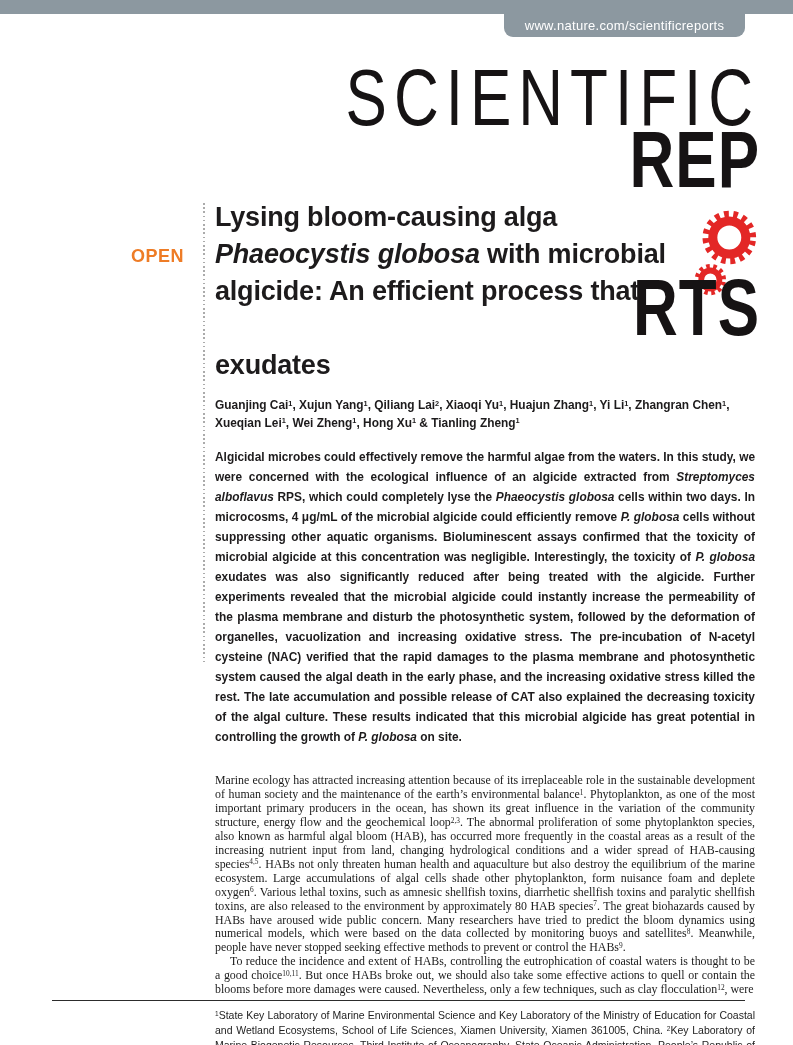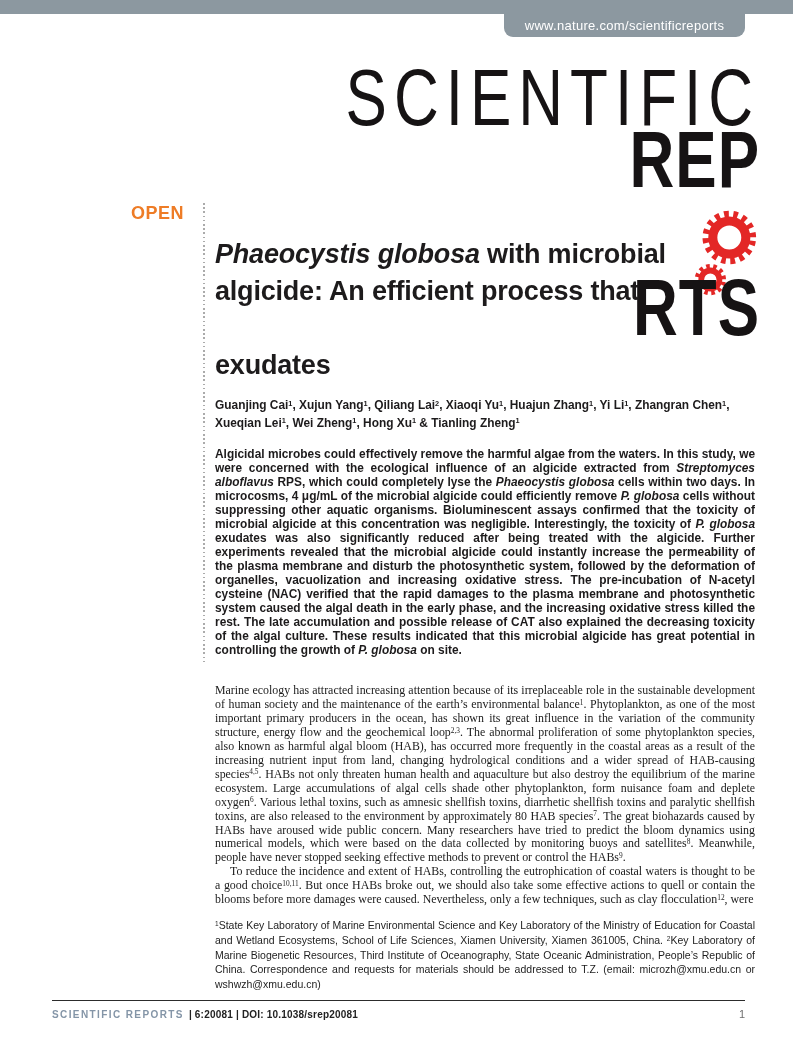--- a/index.html
+++ b/index.html
@@ -37,35 +37,36 @@
     font-weight:800;font-size:62px;line-height:1;letter-spacing:1px;
     transform:scaleY(1.28);transform-origin:bottom;
   }
   .m-space{width:18px;}
   .gear-wrap{width:66px;height:108px;margin:0 1px -22px 1px;flex:0 0 auto;}
   
   .left-col{position:absolute;left:52px;top:203px;width:144px;text-align:right;}
   .open-badge{
     color:var(--open_orange);font-weight:700;font-size:18px;letter-spacing:.5px;
     padding-right:12px;
+    margin-top:43px;
   }
   .dates{margin-top:96px;font-size:10.5px;color:#3a3a3a;line-height:22px;padding-right:7px;}
   .date-row span{white-space:nowrap;}
   .dotted-divider{
     position:absolute;left:203px;top:203px;height:462px;width:2px;
     background:repeating-linear-gradient(to bottom,#ababab 0 1.6px,transparent 1.6px 4.2px);
   }
   
   .main-col{position:absolute;left:215px;top:199px;width:540px;}
   .article-title{
     font-size:27px;line-height:37px;font-weight:700;letter-spacing:-.2px;color:var(--ink);
   }
   .authors{margin-top:13px;font-size:11.9px;font-weight:700;line-height:17.5px;}
   .abstract{
-    margin-top:15px;font-size:11.9px;font-weight:700;line-height:14px;
+    margin-top:15px;font-size:11.9px;font-weight:700;line-height:20px;
     text-align:justify;
   }
   .body-text{
     margin-top:27px;font-family:"Liberation Serif",serif;font-size:11.9px;
     line-height:13.95px;text-align:justify;color:#1a1a1a;
   }
   .body-text p{margin:0;}
   .body-text p.indented{text-indent:15px;}
   .footnote{
     margin-top:11px;font-size:10.5px;line-height:14.7px;text-align:justify;color:#1d1d1d;
@@ -108,30 +109,25 @@
     <span class="m-bold">RTS</span>
   </div>
 
   <aside class="left-col">
     <div class="open-badge">OPEN</div>
   </aside>
 
   <div class="dotted-divider"></div>
 
   <main class="main-col">
-    <h1 class="article-title"><br><span style="font-style: italic;">Phaeocystis globosa</span><span> with microbial</span><br><span>algicide: An efficient process that</span><br><br><span>exudates</span></h1>
+    <h1 class="article-title"><span>Lysing bloom-causing alga</span><br><span style="font-style: italic;">Phaeocystis globosa</span><span> with microbial</span><br><span>algicide: An efficient process that</span><br><br><span>exudates</span></h1>
     <div class="authors"><span>Guanjing Cai</span><sup>1</sup><span>, Xujun Yang</span><sup>1</sup><span>, Qiliang Lai</span><sup>2</sup><span>, Xiaoqi Yu</span><sup>1</sup><span>, Huajun Zhang</span><sup>1</sup><span>, Yi Li</span><sup>1</sup><span>, Zhangran Chen</span><sup>1</sup><span>, Xueqian Lei</span><sup>1</sup><span>, Wei Zheng</span><sup>1</sup><span>, Hong Xu</span><sup>1</sup><span> &amp; Tianling Zheng</span><sup>1</sup></div>
     <div class="abstract"><span>Algicidal microbes could effectively remove the harmful algae from the waters. In this study, we were concerned with the ecological influence of an algicide extracted from </span><span style="font-style: italic;">Streptomyces alboflavus</span><span> RPS, which could completely lyse the </span><span style="font-style: italic;">Phaeocystis globosa</span><span> cells within two days. In microcosms, 4 μg/mL of the microbial algicide could efficiently remove </span><span style="font-style: italic;">P. globosa</span><span> cells without suppressing other aquatic organisms. Bioluminescent assays confirmed that the toxicity of microbial algicide at this concentration was negligible. Interestingly, the toxicity of </span><span style="font-style: italic;">P. globosa</span><span> exudates was also significantly reduced after being treated with the algicide. Further experiments revealed that the microbial algicide could instantly increase the permeability of the plasma membrane and disturb the photosynthetic system, followed by the deformation of organelles, vacuolization and increasing oxidative stress. The pre-incubation of N-acetyl cysteine (NAC) verified that the rapid damages to the plasma membrane and photosynthetic system caused the algal death in the early phase, and the increasing oxidative stress killed the rest. The late accumulation and possible release of CAT also explained the decreasing toxicity of the algal culture. These results indicated that this microbial algicide has great potential in controlling the growth of </span><span style="font-style: italic;">P. globosa</span><span> on site.</span></div>
     <div class="body-text">
       <p><span>Marine ecology has attracted increasing attention because of its irreplaceable role in the sustainable development of human society and the maintenance of the earth’s environmental balance</span><sup>1</sup><span>. Phytoplankton, as one of the most important primary producers in the ocean, has shown its great influence in the variation of the community structure, energy flow and the geochemical loop</span><sup>2,3</sup><span>. The abnormal proliferation of some phytoplankton species, also known as harmful algal bloom (HAB), has occurred more frequently in the coastal areas as a result of the increasing nutrient input from land, changing hydrological conditions and a wider spread of HAB-causing species</span><sup>4,5</sup><span>. HABs not only threaten human health and aquaculture but also destroy the equilibrium of the marine ecosystem. Large accumulations of algal cells shade other phytoplankton, form nuisance foam and deplete oxygen</span><sup>6</sup><span>. Various lethal toxins, such as amnesic shellfish toxins, diarrhetic shellfish toxins and paralytic shellfish toxins, are also released to the environment by approximately 80 HAB species</span><sup>7</sup><span>. The great biohazards caused by HABs have aroused wide public concern. Many researchers have tried to predict the bloom dynamics using numerical models, which were based on the data collected by monitoring buoys and satellites</span><sup>8</sup><span>. Meanwhile, people have never stopped seeking effective methods to prevent or control the HABs</span><sup>9</sup><span>.</span></p>
       <p class="indented"><span>To reduce the incidence and extent of HABs, controlling the eutrophication of coastal waters is thought to be a good choice</span><sup>10,11</sup><span>. But once HABs broke out, we should also take some effective actions to quell or contain the blooms before more damages were caused. Nevertheless, only a few techniques, such as clay flocculation</span><sup>12</sup><span>, were</span></p>
     </div>
     <div class="footnote"><sup>1</sup><span>State Key Laboratory of Marine Environmental Science and Key Laboratory of the Ministry of Education for Coastal and Wetland Ecosystems, School of Life Sciences, Xiamen University, Xiamen 361005, China. </span><sup>2</sup><span>Key Laboratory of Marine Biogenetic Resources, Third Institute of Oceanography, State Oceanic Administration, People’s Republic of China. Correspondence and requests for materials should be addressed to T.Z. (email: microzh@xmu.edu.cn or wshwzh@xmu.edu.cn)</span></div>
   </main>
 
   <div class="footer-rule"></div>
-  <div class="footer">
-    <span class="journal">SCIENTIFIC REPORTS</span>
-    <span class="citation">| 6:20081 | DOI: 10.1038/srep20081</span>
-    <span class="pageno">1</span>
-  </div>
 
 </div>
 
 </body></html>

